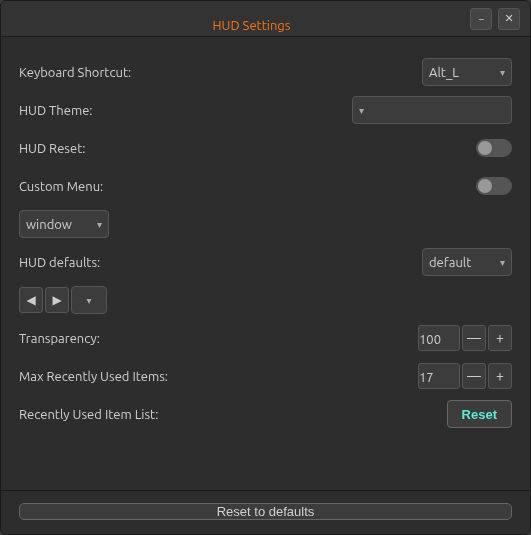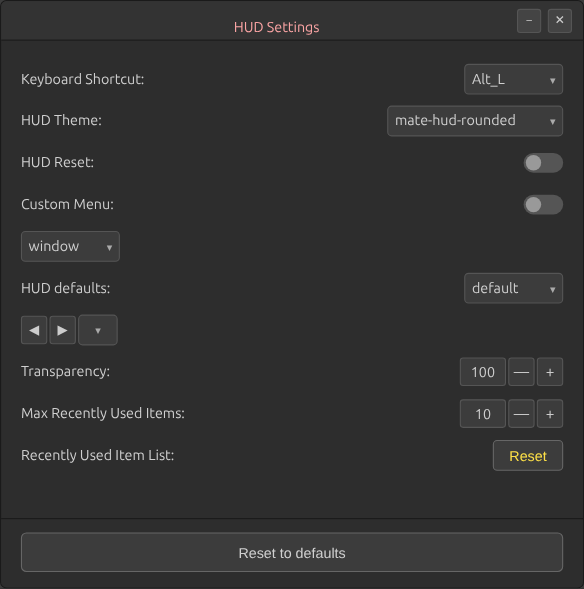--- a/index.html
+++ b/index.html
@@ -31,21 +31,21 @@
       align-items: center;
       justify-content: space-between;
       padding: 0 10px;
       border-bottom: 1px solid #1a1a1a;
       flex-shrink: 0;
     }
     .titlebar-title {
       flex: 1;
       text-align: center;
       font-size: 13px;
-      color: #fca5a5;
+      color: #f97316;
       margin-top: 12px;
     }
     .titlebar-controls {
       display: flex;
       gap: 6px;
     }
     .titlebar-btn {
       width: 22px;
       height: 22px;
       border-radius: 3px;
@@ -130,45 +130,46 @@
       gap: 2px;
     }
     .spinner-value {
       background: #3c3c3c;
       border: 1px solid #555;
       border-radius: 3px;
       color: #d0d0d0;
       font-size: 13px;
       width: 42px;
       height: 26px;
-      text-align: center;
+      text-align: left;
       line-height: 26px;
     }
     .spinner-btn {
       background: #3c3c3c;
       border: 1px solid #555;
       border-radius: 3px;
       color: #ccc;
       width: 24px;
       height: 26px;
       display: flex;
       align-items: center;
       justify-content: center;
       cursor: pointer;
       font-size: 14px;
     }
     .reset-btn {
       background: #3c3c3c;
       border: 1px solid #666;
       border-radius: 4px;
-      color: #fde047;
+      color: #5eead4;
       font-size: 13px;
       padding: 4px 14px;
       cursor: pointer;
       height: 28px;
+      font-weight: bold;
     }
     .separator-group {
       display: flex;
       align-items: center;
       gap: 2px;
     }
     .sep-arrow-btn {
       background: #3c3c3c;
       border: 1px solid #555;
       border-radius: 3px;
@@ -181,20 +182,21 @@
       cursor: pointer;
       font-size: 12px;
     }
     .footer {
       display: flex;
       gap: 10px;
       padding: 12px 18px 14px 18px;
       border-top: 1px solid #1a1a1a;
       background: #2d2d2d;
       flex-shrink: 0;
+      flex-direction: column;
     }
     .footer-btn {
       flex: 1;
       height: 36px;
       background: #3c3c3c;
       border: 1px solid #666;
       border-radius: 5px;
       color: #d0d0d0;
       font-size: 13px;
       cursor: pointer;
@@ -225,21 +227,20 @@
           <span>Alt_L</span>
           <span class="dropdown-arrow">▾</span>
         </div>
       </div>
     </div>
 
     <div class="row">
       <span class="row-label">HUD Theme:</span>
       <div class="row-control">
         <div class="dropdown dropdown-wide">
-          <span>mate-hud-rounded</span>
           <span class="dropdown-arrow">▾</span>
         </div>
       </div>
     </div>
 
     <div class="row">
       <span class="row-label">HUD Reset:</span>
       <div class="row-control">
         <div class="toggle-switch off">
           <div class="knob"></div>
@@ -295,21 +296,21 @@
           <div class="spinner-btn">—</div>
           <div class="spinner-btn">+</div>
         </div>
       </div>
     </div>
 
     <div class="row">
       <span class="row-label">Max Recently Used Items:</span>
       <div class="row-control">
         <div class="spinner-group">
-          <div class="spinner-value">10</div>
+          <div class="spinner-value">17</div>
           <div class="spinner-btn">—</div>
           <div class="spinner-btn">+</div>
         </div>
       </div>
     </div>
 
     <div class="row">
       <span class="row-label">Recently Used Item List:</span>
       <div class="row-control">
         <button class="reset-btn">Reset</button>

